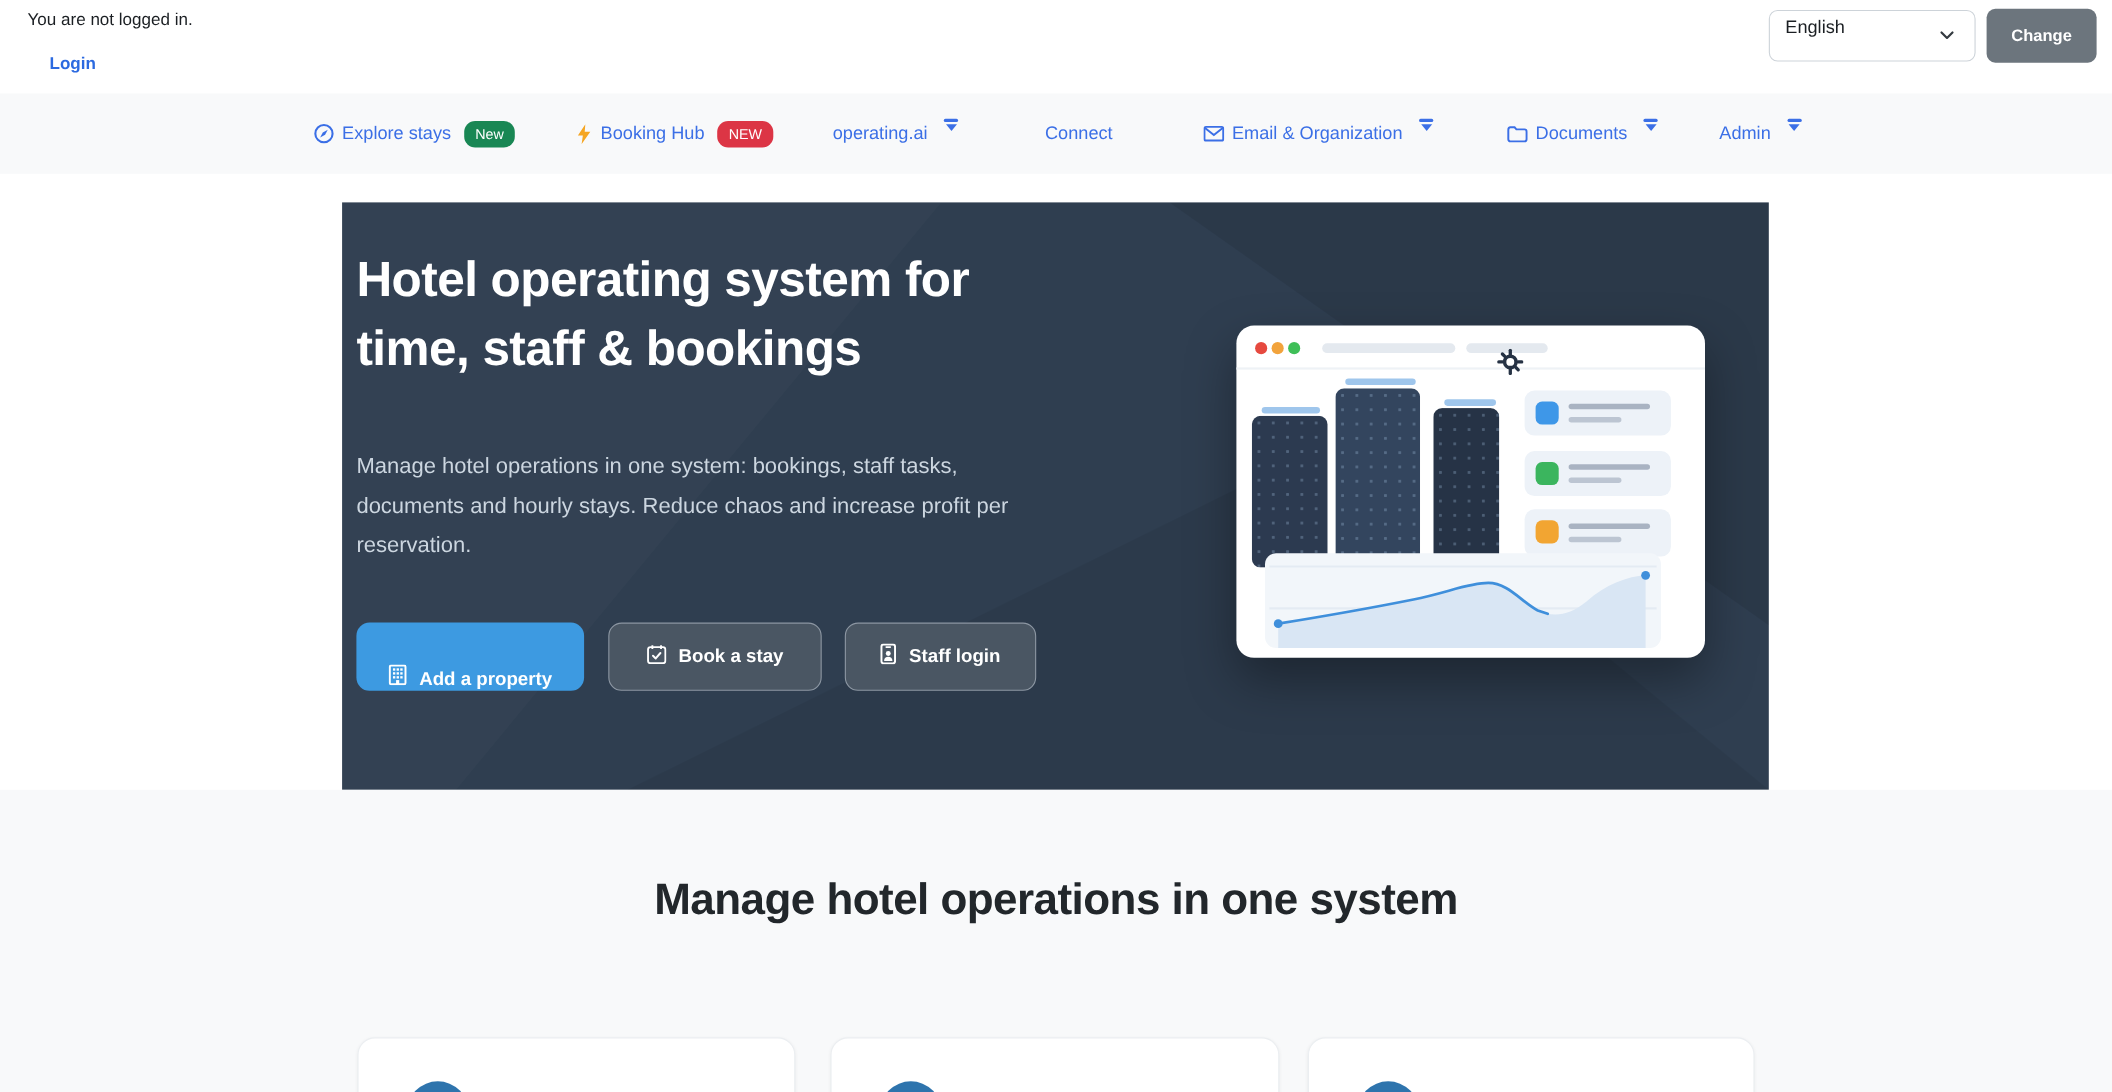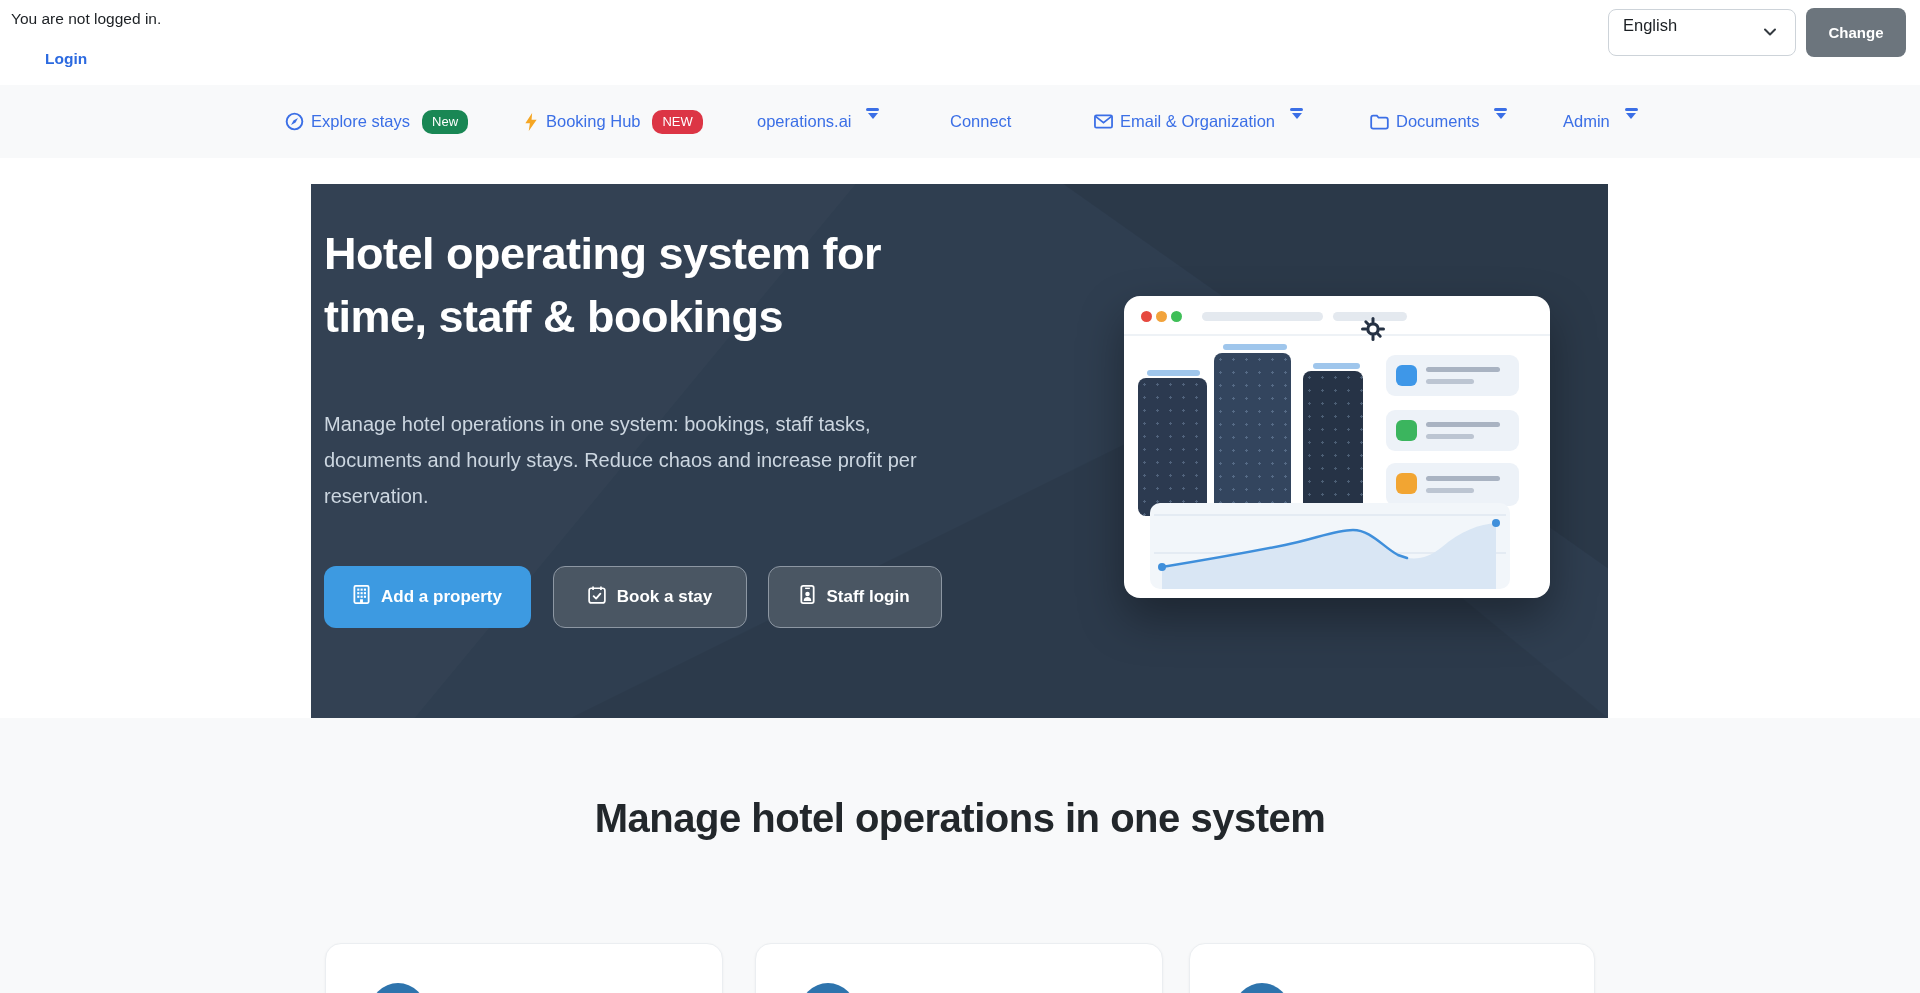--- a/index.html
+++ b/index.html
@@ -1,21 +1,21 @@
 <!DOCTYPE html>
 <html><head>
 <meta charset="utf-8">
 <style>
   * { margin:0; padding:0; box-sizing:border-box; }
   html,body { width:1920px; height:993px; overflow:hidden; background:#ffffff;
     font-family:"Liberation Sans","DejaVu Sans",sans-serif; }
   .canvas { position:relative; width:1920px; height:993px; }
 
   
-  .status-text { position:absolute; left:11px; top:10px; font-size:15.5px; color:#1b1f23; }
+  .status-text { position:absolute; left:25px; top:10px; font-size:15.5px; color:#1b1f23; }
   .login-link { position:absolute; left:45px; top:50px; font-size:15.5px; font-weight:bold;
     color:#2c6ae0; text-decoration:none; cursor:pointer; }
   .lang-select { position:absolute; left:1608px; top:9px; width:188px; height:47px;
     border:1px solid #cdd3d9; border-radius:8px; background:#fff; font-size:16.5px; color:#1b1f23;
     padding:0 36px 16px 14px; appearance:none; -webkit-appearance:none;
     font-family:"Liberation Sans","DejaVu Sans",sans-serif; }
   .lang-chevron { position:absolute; left:1762px; top:24px; pointer-events:none; }
   .change-btn { position:absolute; left:1806px; top:8px; width:100px; height:49px;
     background:#6c757d; border:none; border-radius:8px; color:#fff; font-size:15px;
     font-weight:bold; cursor:pointer; font-family:"Liberation Sans","DejaVu Sans",sans-serif; }
@@ -45,21 +45,21 @@
   .hero-poly3 { position:absolute; inset:0; background:rgba(0,0,0,0.05);
     clip-path:polygon(20% 100%,70% 40%,100% 100%); }
   .hero-title { position:absolute; left:13px; top:38px; width:720px; color:#ffffff;
     font-size:45px; font-weight:bold; line-height:63px; letter-spacing:-0.5px; }
   .hero-desc { position:absolute; left:13px; top:222px; width:645px; color:#ccd6e0;
     font-size:20px; line-height:36px; }
   .hero-btn { position:absolute; top:382px; height:62px; border-radius:12px; display:flex;
     align-items:center; justify-content:center; gap:11px; color:#fff; font-size:17px;
     font-weight:bold; cursor:pointer; border:none;
     font-family:"Liberation Sans","DejaVu Sans",sans-serif; }
-  .btn-primary { left:13px; width:207px; background:#3d9ae1; }
+  .btn-primary { left:13px; width:207px; background:#3d9ae1;align-items:flex-end; }
   .btn-ghost { background:#4a5663; border:1px solid #8d97a3; }
   .btn-book { left:242px; width:194px; }
   .btn-staff { left:457px; width:174px; }
 
   
   .mock { position:absolute; left:813px; top:112px; width:426px; height:302px; background:#ffffff;
     border-radius:16px; box-shadow:0 20px 45px rgba(0,0,0,0.35); }
   .mock-header { position:absolute; left:0; top:0; width:426px; height:40px;
     border-bottom:2px solid #eef2f6; }
   .mock-dot { position:absolute; top:15px; width:11px; height:11px; border-radius:50%; }
@@ -121,21 +121,21 @@
       <span class="nav-icon">
         <svg width="16" height="18" viewBox="0 0 12 16">
             <polygon points="7,0 1,9 5,9 4,16 11,6 6.5,6" fill="#f5a623"></polygon>
           </svg>
       </span>
       <span>Booking Hub</span>
       <span class="badge badge-red">NEW</span>
     </div>
 
     <div class="nav-item" style="left:757px;">
-      <span>operations.ai</span>
+      <span>operating.ai</span>
       <span class="caret-icon">
           <span class="bar"></span>
           <span class="tri"></span>
         </span>
     </div>
 
     <div class="nav-item" style="left:950px;">
       <span>Connect</span>
     </div>
 

